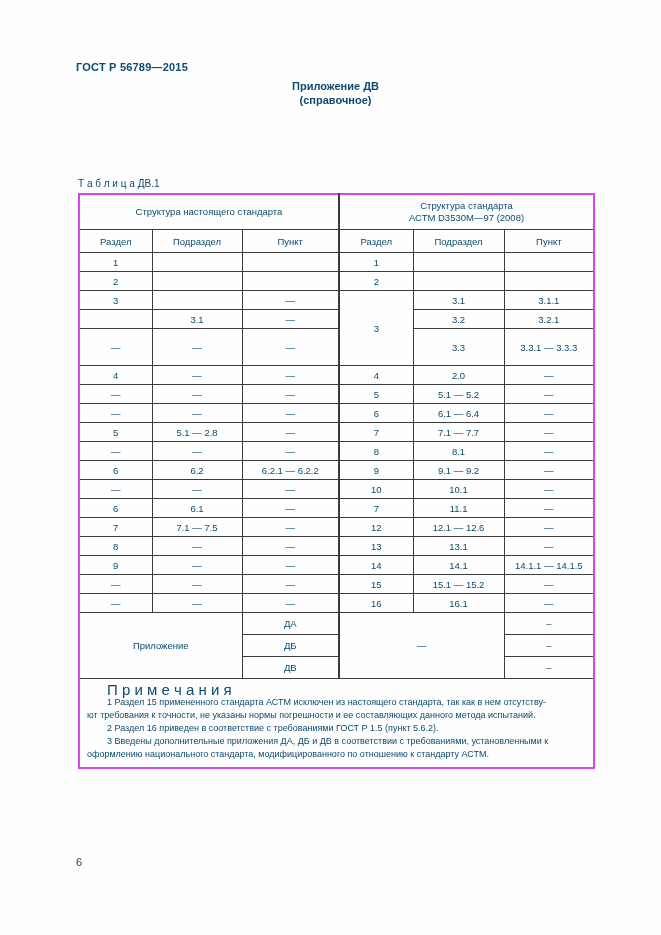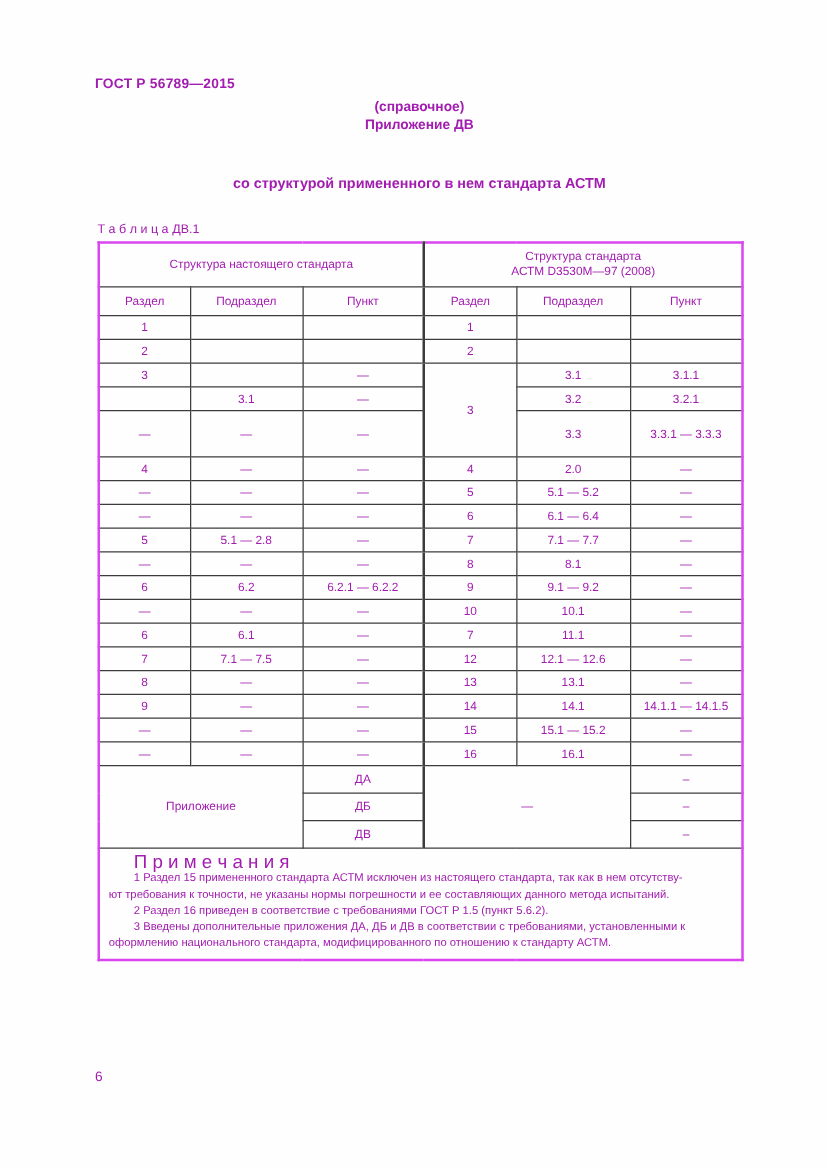--- a/index.html
+++ b/index.html
@@ -2,21 +2,21 @@
 <html><head>
 <meta charset="utf-8">
 <style>
   html, body { margin: 0; padding: 0; background: #ffffff; }
   .page {
     position: relative;
     width: 661px;
     height: 935px;
     background: #fefefe;
     font-family: "Liberation Sans", sans-serif;
-    color: #a21caf;
+    color: #0c4a6e;
     overflow: hidden;
   }
   .doc-code {
     position: absolute;
     left: 76px;
     top: 61px;
     font-size: 11px;
     font-weight: bold;
     letter-spacing: 0.2px;
   }
@@ -97,26 +97,25 @@
   }
 </style>
 </head>
 <body>
 
 <div class="page">
 
   <div class="doc-code">ГОСТ Р 56789—2015</div>
 
   <div class="appendix-block">
+    <div>Приложение ДВ</div>
     <div>(справочное)</div>
-    <div>Приложение ДВ</div>
   </div>
 
   <div class="title-block">
-    <div>со структурой примененного в нем стандарта АСТМ</div>
   </div>
 
   <div class="table-caption">
     <span>Т а б л и ц а</span><span class="cap-num">ДВ.1</span>
   </div>
 
   <table class="cmp">
     <colgroup>
       <col style="width:73px">
         <col style="width:90px">

